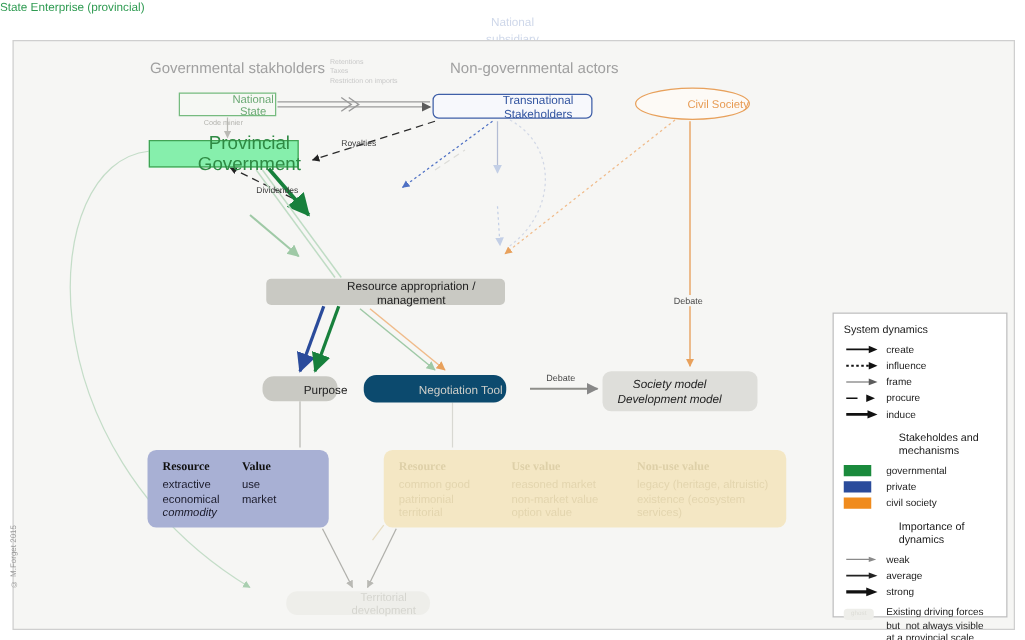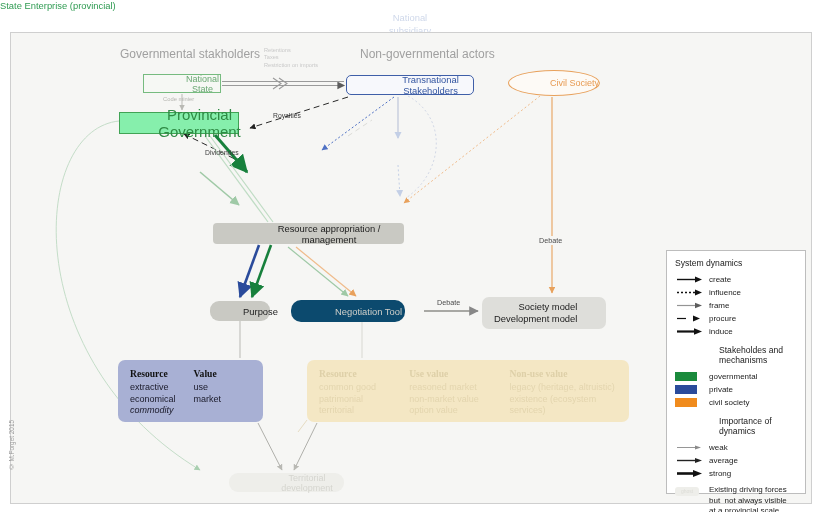--- a/index.html
+++ b/index.html
@@ -156,21 +156,21 @@
 subsidiary</div>
 
   <div class="npp">
     <div>National public policies</div>
     <div>Provincial public policies</div>
   </div>
 
   <div class="node rapp">Resource appropriation /  management</div>
   <div class="node purpose">Purpose</div>
   <div class="node negt">Negotiation Tool</div>
-  <div class="node socm" style="white-space:pre;text-align:right;justify-content:flex-start;padding-left:12px;">Society model
+  <div class="node socm" style="white-space:pre;text-align:center;justify-content:flex-start;padding-left:12px;font-style:italic;">Society model
 Development model</div>
   <div class="node terdev">Territorial development</div>
 
   <div class="tinytxt" style="left:264px;top:47px;white-space:pre;">Retentions
 Taxes
 Restriction on imports</div>
   <div class="lbl" style="left:163px;top:96px;color:#b5b5b0;font-size:5.8px;">Code minier</div>
   <div class="lbl" style="left:273px;top:112px;">Royalties</div>
   <div class="lbl" style="left:205px;top:149px;">Dividendes</div>
   <div class="lblw" style="left:537px;top:236px;">Debate</div>

